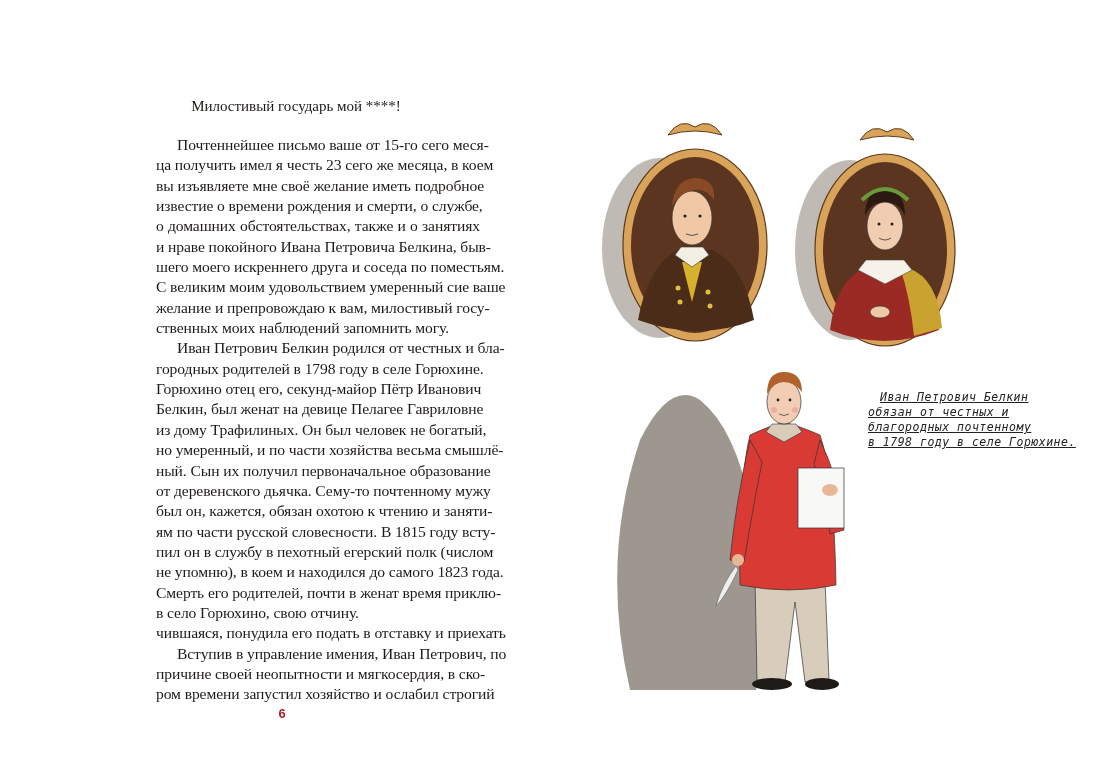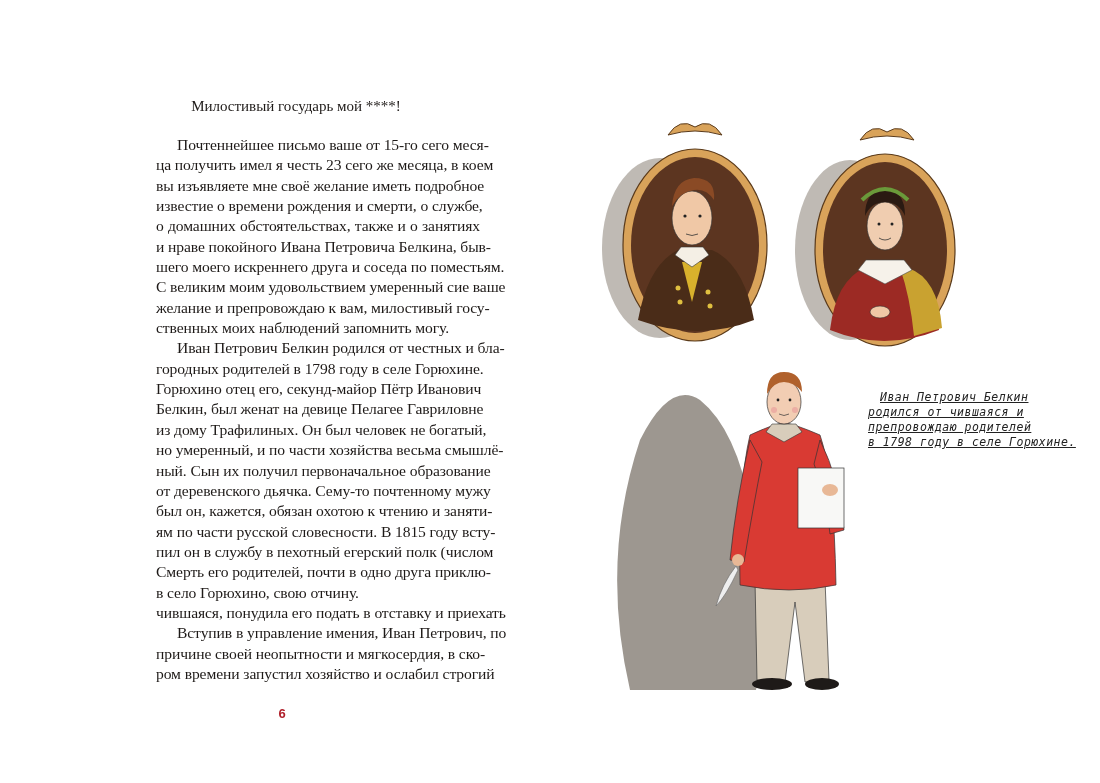--- a/index.html
+++ b/index.html
@@ -43,21 +43,22 @@
       <span class="line">городных родителей в 1798 году в селе Горюхине.</span>
       <span class="line">Горюхино отец его, секунд-майор Пётр Иванович</span>
       <span class="line">Белкин, был женат на девице Пелагее Гавриловне</span>
       <span class="line">из дому Трафилиных. Он был человек не богатый,</span>
       <span class="line">но умеренный, и по части хозяйства весьма смышлё-</span>
       <span class="line">ный. Сын их получил первоначальное образование</span>
       <span class="line">от деревенского дьячка. Сему-то почтенному мужу</span>
       <span class="line">был он, кажется, обязан охотою к чтению и заняти-</span>
       <span class="line">ям по части русской словесности. В 1815 году всту-</span>
       <span class="line">пил он в службу в пехотный егерский полк (числом</span>
-      <span class="line">Смерть его родителей, почти в одно друга приклю-</span>
+      <span class="line">не упомню), в коем и находился до самого 1823 года.</span>
+      <span class="line">Смерть его родителей, почти в женат время приклю-</span>
       <span class="line last">в село Горюхино, свою отчину.</span>
       <span class="line">чившаяся, понудила его подать в отставку и приехать</span>
       <span class="line indent">Вступив в управление имения, Иван Петрович, по</span>
       <span class="line">причине своей неопытности и мягкосердия, в ско-</span>
       <span class="line">ром времени запустил хозяйство и ослабил строгий</span>
     </div>
   <div class="page-number">6</div>
 </div>
 
 <div class="right-page">
@@ -134,17 +135,17 @@
       <path d="M217 394 q0 -22 17 -22 q18 0 18 20 q-8 -10 -18 -10 q-10 0 -17 12z" fill="#b0612c"></path>
       <circle cx="228" cy="400" r="1.4" fill="#222"></circle>
         <circle cx="240" cy="400" r="1.4" fill="#222"></circle>
       <path d="M229 414 q5 3 10 0" stroke="#333" stroke-width="0.7" fill="none"></path>
       <circle cx="224" cy="410" r="3" fill="#e89a9a" opacity="0.6"></circle>
         <circle cx="245" cy="410" r="3" fill="#e89a9a" opacity="0.6"></circle>
     </g>
   </svg>
   <div class="handwriting">
     <span style="padding-left:12px">Иван Петрович Белкин</span>
-    <span>родился от чившаяся и</span>
-    <span>препровождаю родителей</span>
+    <span>обязан от честных и</span>
+    <span>благородных почтенному</span>
     <span>в 1798 году в селе Горюхине.</span>
   </div>
 </div>
 
 </body></html>

